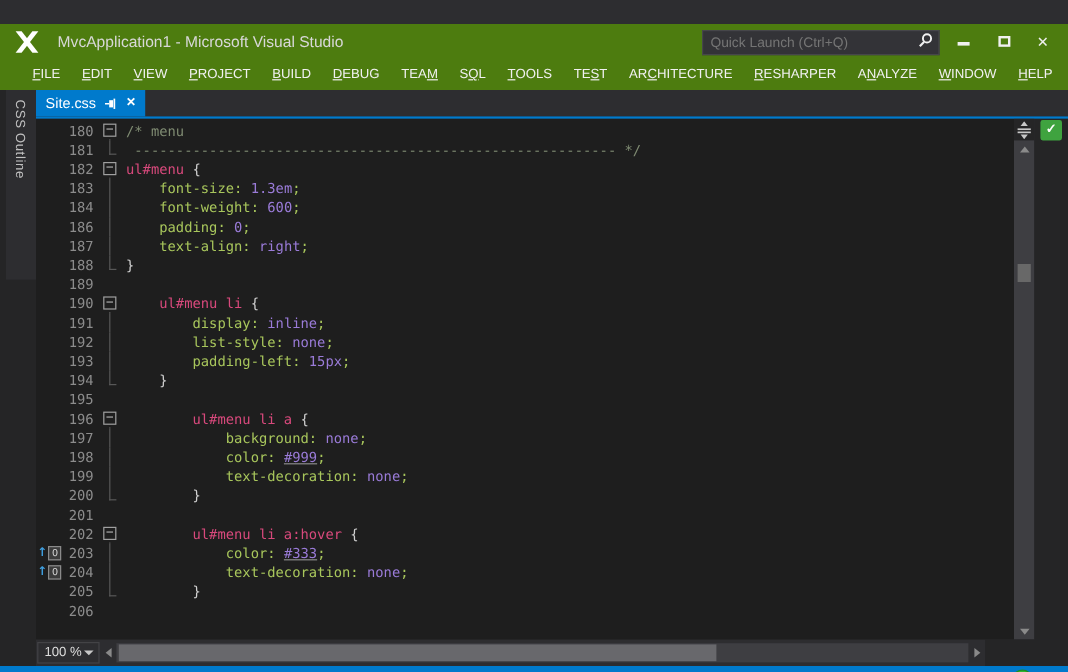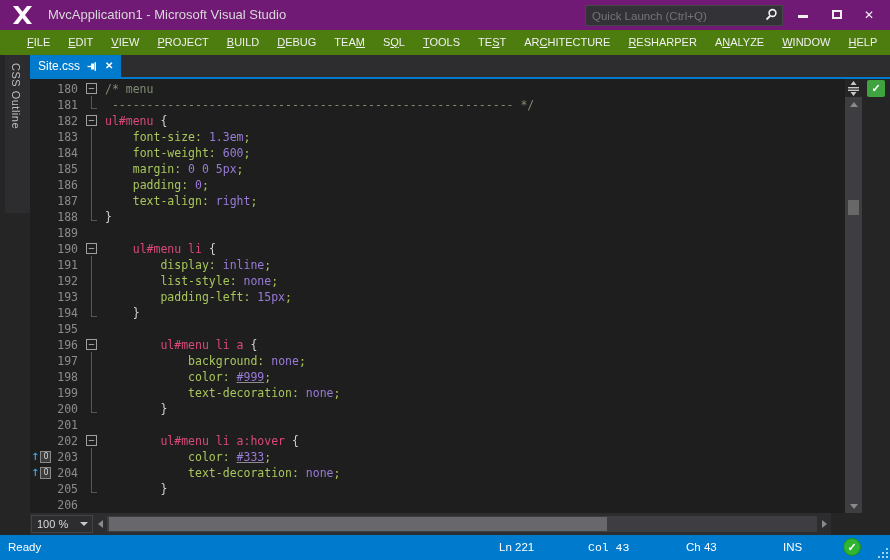--- a/index.html
+++ b/index.html
@@ -3,21 +3,21 @@
 <meta charset="utf-8">
 <style>
   * { margin:0; padding:0; box-sizing:border-box; }
   html,body { background:#1e1e1e; }
   .window {
     width:890px; height:560px; position:relative; overflow:hidden;
     background:#2d2d30; font-family:"Liberation Sans", sans-serif;
     color:#f1f1f1; user-select:none;
   }
   
-  .titlebar { position:relative; height:30px; background:#701a75; }
+  .titlebar { position:relative; height:30px; background:#4d7c0f;margin-top:20px; }
   .vslogo { position:absolute; left:10px; top:4px; width:26px; height:22px; }
   .title-text { position:absolute; left:48px; top:7px; font-size:13px; color:#d8d8d8; white-space:nowrap; }
   .quicklaunch {
     position:absolute; left:585px; top:5px; width:198px; height:21px;
     background:#333337; border:1px solid #46464a; display:flex; align-items:center;
   }
   .quicklaunch input {
     flex:1; background:transparent; border:none; outline:none;
     font-family:"Liberation Sans", sans-serif; font-size:11.5px; color:#999; padding:0 6px;
   }
@@ -75,21 +75,21 @@
   .tri-down { width:0; height:0; border-left:4px solid transparent; border-right:4px solid transparent; border-top:5px solid #8a8a8a; }
   .tri-left { width:0; height:0; border-top:4px solid transparent; border-bottom:4px solid transparent; border-right:5px solid #8a8a8a; }
   .tri-right { width:0; height:0; border-top:4px solid transparent; border-bottom:4px solid transparent; border-left:5px solid #8a8a8a; }
   .sb-track { flex:1; position:relative; }
   .sb-thumb-v { position:absolute; top:89px; left:3px; right:3px; height:15px; background:#686868; }
   .stripe { width:28px; flex:none; background:#252526; }
   .rcheck { margin:1px auto 0; width:18px; height:17px; background:#3fa33f; border-radius:2px;
     color:#fff; font:bold 11px/17px "Liberation Sans", sans-serif; text-align:center; }
   
   .hrow { position:absolute; left:30px; bottom:0; height:22px; right:0; background:#2d2d30; display:flex; align-items:center; }
-  .zoombox { width:62px; height:18px; margin-left:1px; border:1px solid #434346; background:#2d2d30;
+  .zoombox { width:52px; height:18px; margin-left:1px; border:1px solid #434346; background:#2d2d30;
     display:flex; align-items:center; font-size:11px; color:#dcdcdc; }
   .zoombox .zlabel { flex:1; padding-left:5px; }
   .zoombox .zcaret { width:0; height:0; border-left:4px solid transparent; border-right:4px solid transparent;
     border-top:4px solid #c8c8c8; margin-right:4px; }
   .h-btn { width:14px; display:flex; justify-content:center; }
   .h-track { width:710px; height:16px; background:#3e3e42; position:relative; }
   .sb-thumb-h { position:absolute; left:2px; top:1px; height:14px; width:498px; background:#68686c; }
   .hcorner { flex:1; height:100%; background:#252526; }
   
   .statusbar { position:relative; height:25px; background:#007acc; font-size:11.5px; color:#fff; }
@@ -192,26 +192,20 @@
             <span class="gm"></span>
             <span class="ln">183</span>
             <span class="fold mid"></span>
             <span class="code"><span class="w">    </span><span class="p">font-size:</span><span class="w"> </span><span class="v">1.3em</span><span class="p">;</span></span>
           </div>
           <div class="line">
             <span class="gm"></span>
             <span class="ln">184</span>
             <span class="fold mid"></span>
             <span class="code"><span class="w">    </span><span class="p">font-weight:</span><span class="w"> </span><span class="v">600</span><span class="p">;</span></span>
-          </div>
-          <div class="line">
-            <span class="gm"></span>
-            <span class="ln">185</span>
-            <span class="fold mid"></span>
-            <span class="code"><span class="w">    </span><span class="p">margin:</span><span class="w"> </span><span class="v">0 0 5px</span><span class="p">;</span></span>
           </div>
           <div class="line">
             <span class="gm"></span>
             <span class="ln">186</span>
             <span class="fold mid"></span>
             <span class="code"><span class="w">    </span><span class="p">padding:</span><span class="w"> </span><span class="v">0</span><span class="p">;</span></span>
           </div>
           <div class="line">
             <span class="gm"></span>
             <span class="ln">187</span>

